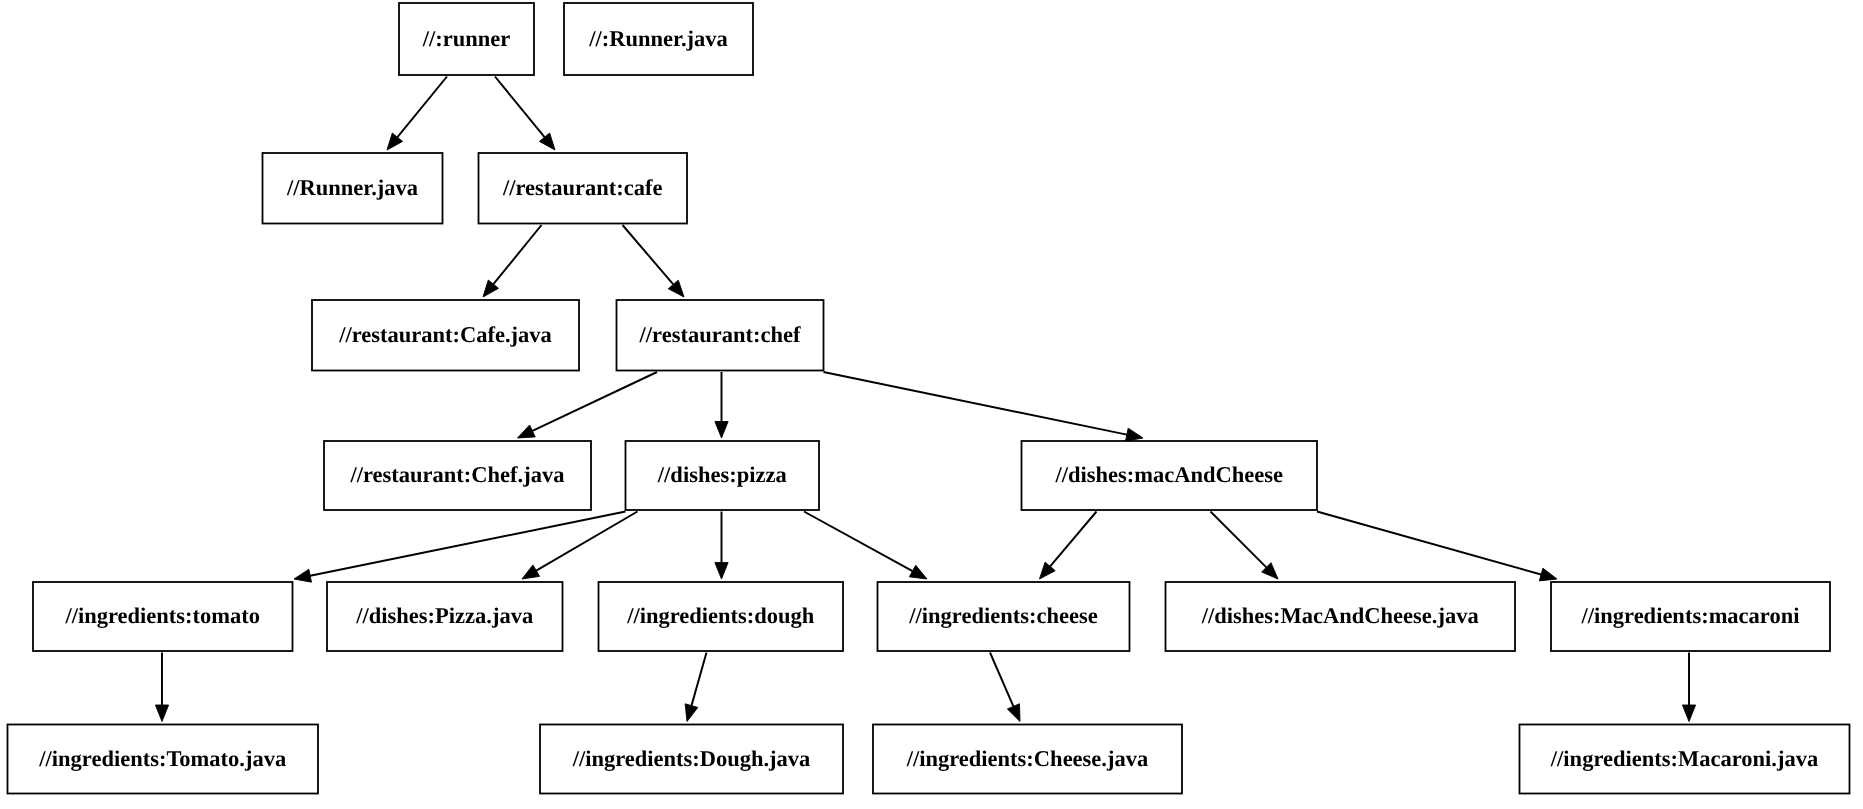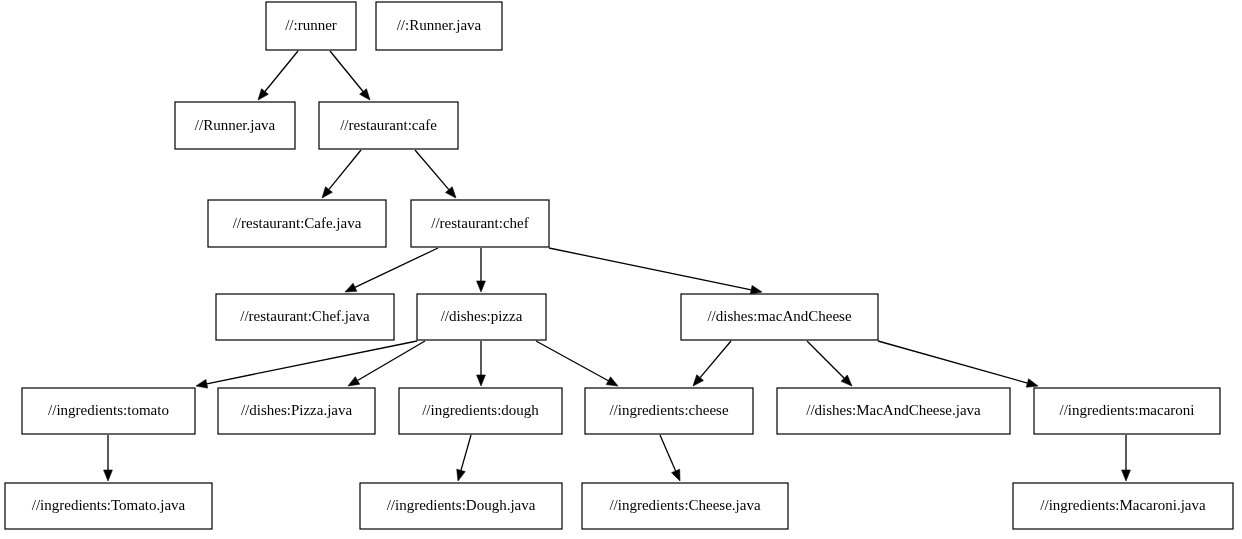--- a/index.html
+++ b/index.html
@@ -12,20 +12,21 @@
     width: 1242px;
     height: 539px;
     overflow: hidden;
     font-family: "Liberation Serif", "DejaVu Serif", serif;
   }
   #graph-root {
     position: relative;
     width: 1242px;
     height: 539px;
     background: #ffffff;
+    font-weight: bold;
   }
   svg#graph-canvas {
     display: block;
     width: 1242px;
     height: 539px;
     background: #ffffff;
   }
   .node-box {
     fill: #ffffff;
     stroke: #000000;

